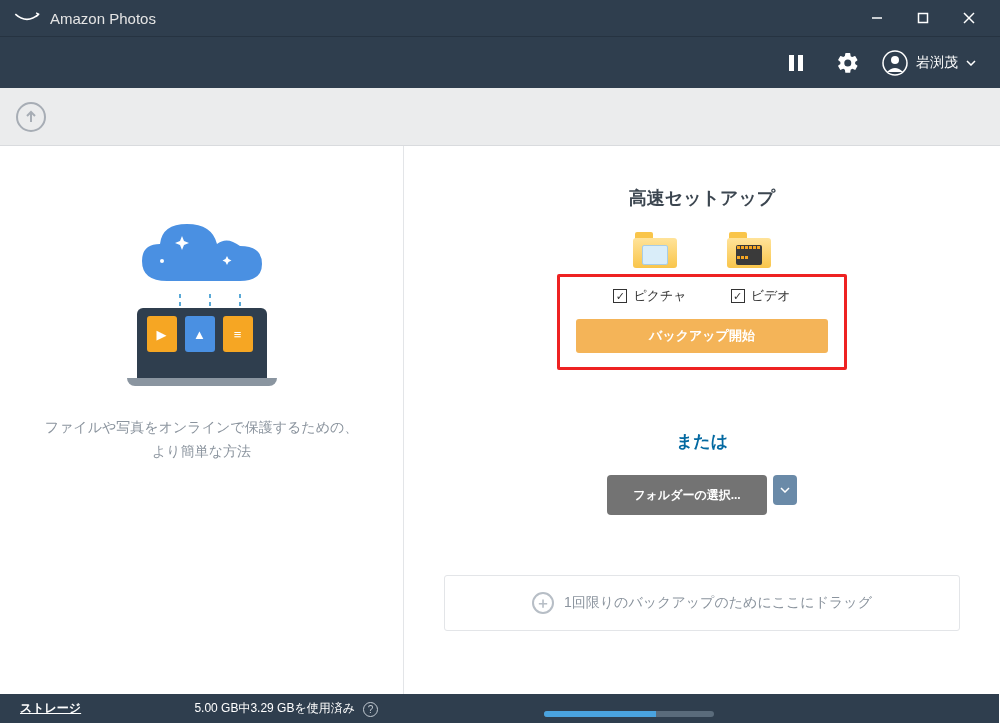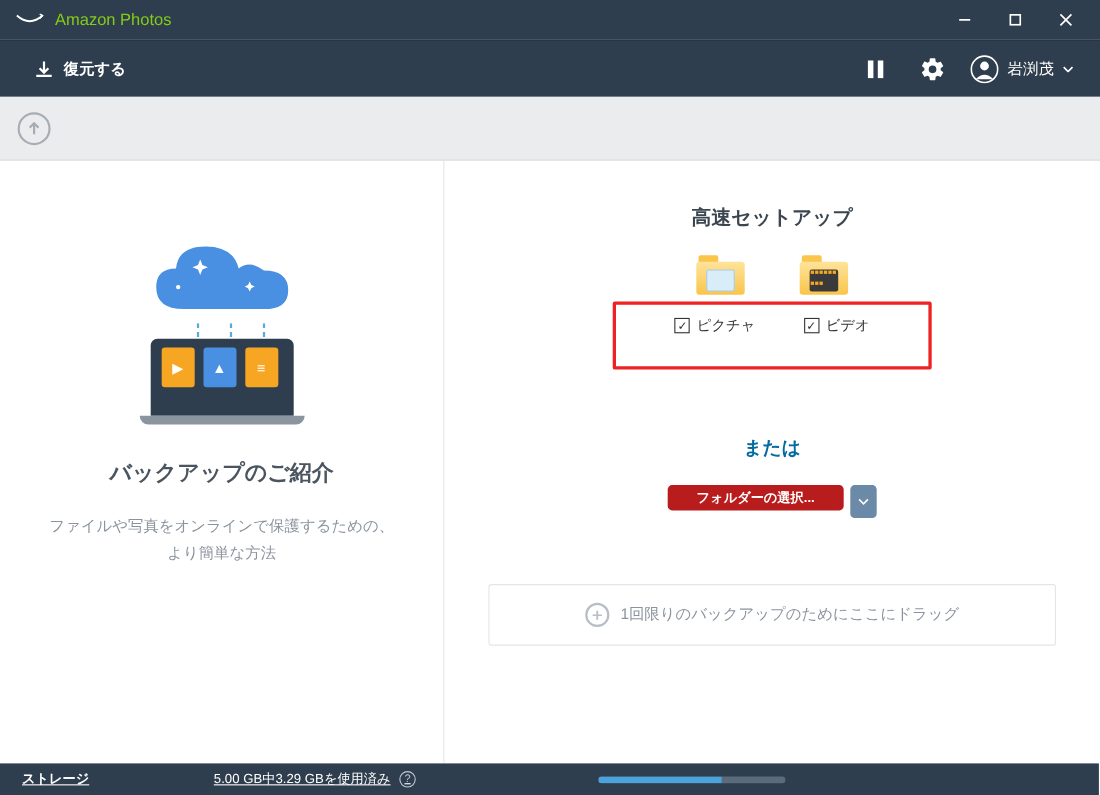--- a/index.html
+++ b/index.html
@@ -1,19 +1,19 @@
 <!DOCTYPE html>
 <html><head>
 <meta charset="utf-8">
 <style>
   * { box-sizing: border-box; margin: 0; padding: 0; font-family: "Meiryo", "Yu Gothic", sans-serif; }
   body { width: 1000px; height: 723px; background: #fff; overflow: hidden; }
 
   
-  .titlebar { height: 36px; background: #2f3e4e; display: flex; align-items: center; padding: 0 8px 0 14px; color: #84cc16; }
+  .titlebar { height: 36px; background: #2f3e4e; display: flex; align-items: center; padding: 0 8px 0 14px; color: #e5e5e5; }
   .logo-smile { width: 26px; height: 16px; margin-right: 10px; }
   .titlebar .title { font-size: 15px; font-weight: 400; flex: 1; }
   .win-controls { display: flex; align-items: center; gap: 0; }
   .win-btn { width: 46px; height: 36px; display: flex; align-items: center; justify-content: center; color: #fff; }
 
   
   .navbar { height: 52px; background: #2f3e4e; display: flex; align-items: center; padding: 0 24px; color: #fff; border-top: 1px solid #263341; }
   .nav-tab { display: flex; align-items: center; gap: 8px; padding: 0 6px; height: 52px; font-size: 14px; font-weight: 600; cursor: pointer; }
   .nav-tab.active { box-shadow: inset 0 -3px 0 #aeb6bf; }
   .nav-tab + .nav-tab { margin-left: 36px; }
@@ -55,33 +55,33 @@
   .ov-video i{width:3px;height:3px;background:#f6a623;}
 
   .highlight-box { border: 3px solid #e22; border-radius:2px; width: 290px; margin: 0 auto; padding: 10px 16px 14px; }
   .checks { display:flex; justify-content:center; gap:44px; margin-bottom:14px; font-size:13px; color:#333;}
   .check-item{display:flex;align-items:center;gap:6px;}
   .chk{width:14px;height:14px;border:1.5px solid #333;display:flex;align-items:center;justify-content:center;font-size:11px;}
   .start-btn{width:100%;height:34px;background:#f4b458;border:none;border-radius:3px;color:#fff;font-size:13px;font-weight:600;cursor:pointer;}
 
   .or-title{font-size:17px;font-weight:600;color:#0369a1;margin-top:60px;margin-bottom:22px;}
   .select-row{display:flex;justify-content:center;gap:6px;}
-  .sel-btn{height:23px;background:#b91c1c;color:#fff;border:none;border-radius:4px;padding:0 26px;font-size:12px;font-weight:600;cursor:pointer;}
+  .sel-btn{height:40px;background:#737373;color:#fff;border:none;border-radius:4px;padding:0 26px;font-size:12px;font-weight:600;cursor:pointer;}
   .sel-drop{width:24px;height:30px;background:#6a8aa8;border:none;border-radius:4px;color:#fff;cursor:pointer;display:flex;align-items:center;justify-content:center;}
 
   .dropzone{margin-top:60px;height:56px;border:1px solid #e3e5e8;border-radius:3px;display:flex;align-items:center;justify-content:center;gap:10px;color:#8b949e;font-size:14px;}
   .plus-circle{width:22px;height:22px;border:2px solid #b7bec6;border-radius:50%;display:flex;align-items:center;justify-content:center;color:#b7bec6;font-size:15px;font-weight:bold;}
 
   
   .footer{position:absolute;bottom:0;left:0;right:1px;height:29px;background:#2f3e4e;display:flex;align-items:center;padding:0 20px;color:#fff;font-size:12px;}
   .storage-link{text-decoration:underline;cursor:pointer;font-weight:600;}
   .prog{width:170px;height:6px;background:#5a6b7b;border-radius:3px;overflow:hidden;margin-right:auto;}
   .prog-fill{height:100%;background:#4aa3df;}
   .help-c{width:15px;height:15px;border:1.5px solid #c2cad2;border-radius:50%;display:flex;align-items:center;justify-content:center;margin-left:8px;color:#c2cad2;font-size:10px;margin-right:auto;}
-  .footer-inner{display:flex;align-items:center;width:70%;margin:0 auto;justify-content:center;text-decoration:underline;}
+  .footer-inner{display:flex;align-items:flex-end;width:70%;margin:0 auto;justify-content:center;}
 </style>
 </head>
 <body>
 
 <div class="titlebar">
   <svg class="logo-smile" viewBox="0 0 40 20">
       <path d="M2 4 Q20 20 38 4" stroke="#fff" stroke-width="2.5" fill="none"></path>
       <path d="M34 2 L38 4 L34 8" stroke="#fff" stroke-width="2" fill="none"></path>
     </svg>
   <span class="title">Amazon Photos</span>
@@ -99,26 +99,20 @@
     <div class="win-btn">
         <svg width="12" height="12">
           <line x1="1" y1="1" x2="11" y2="11" stroke="#fff" stroke-width="1.5"></line>
           <line x1="11" y1="1" x2="1" y2="11" stroke="#fff" stroke-width="1.5"></line>
         </svg>
       </div>
   </div>
 </div>
 
 <div class="navbar">
-  <div class="nav-tab">
-    <svg width="20" height="20">
-        <path d="M10 3 V12 M6 9 L10 13 L14 9 M3 16 H17" stroke="#fff" stroke-width="2" fill="none"></path>
-      </svg>
-    <span>復元する</span>
-  </div>
   <div class="nav-spacer"></div>
   <div class="nav-icon-btn">
     <svg width="18" height="20">
         <rect x="2" y="2" width="5" height="16" fill="#fff"></rect>
         <rect x="11" y="2" width="5" height="16" fill="#fff"></rect>
       </svg>
   </div>
   <div class="nav-icon-btn">
     <svg width="24" height="24" viewBox="0 0 24 24">
         <path fill="#fff" d="M19.14,12.94a7,7,0,0,0,.05-.94,7,7,0,0,0-.05-.94l2.11-1.65a.5.5,0,0,0,.12-.64l-2-3.46a.5.5,0,0,0-.61-.22l-2.49,1a7,7,0,0,0-1.62-.94l-.38-2.65A.5.5,0,0,0,13.78,2H9.78a.5.5,0,0,0-.49.42L8.91,5.07a7,7,0,0,0-1.62.94l-2.49-1a.5.5,0,0,0-.61.22l-2,3.46a.5.5,0,0,0,.12.64L4.42,11a7,7,0,0,0-.05.94,7,7,0,0,0,.05.94L2.31,14.53a.5.5,0,0,0-.12.64l2,3.46a.5.5,0,0,0,.61.22l2.49-1a7,7,0,0,0,1.62.94l.38,2.65a.5.5,0,0,0,.49.42h4a.5.5,0,0,0,.49-.42l.38-2.65a7,7,0,0,0,1.62-.94l2.49,1a.5.5,0,0,0,.61-.22l2-3.46a.5.5,0,0,0-.12-.64ZM11.78,15.5A3.5,3.5,0,1,1,15.28,12,3.5,3.5,0,0,1,11.78,15.5Z"></path>
@@ -162,21 +156,20 @@
         <div class="small-file sf3">≡</div>
       <div class="laptop">
         <div class="lap-screen">
             <div class="doc d1">▶</div>
             <div class="doc d2">▲</div>
             <div class="doc d3">≡</div>
           </div>
         <div class="lap-base"></div>
       </div>
     </div>
-    <div class="intro-title">バックアップのご紹介</div>
     <div class="intro-desc">
       <span>ファイルや写真をオンラインで保護するための、</span><br>
       <span>より簡単な方法</span>
     </div>
   </div>
 
   <div class="right-panel">
     <div class="setup-title">高速セットアップ</div>
     <div class="folders">
       <div class="folder-ic">
@@ -204,20 +197,21 @@
       <div class="checks">
         <label class="check-item">
             <span class="chk">✓</span>
             <span>ピクチャ</span>
           </label>
         <label class="check-item">
             <span class="chk">✓</span>
             <span>ビデオ</span>
           </label>
       </div>
+      <button class="start-btn">バックアップ開始</button>
     </div>
 
     <div class="or-title">または</div>
     <div class="select-row">
       <button class="sel-btn">フォルダーの選択...</button>
       <button class="sel-drop">
           <svg width="10" height="6">
             <path d="M1 1 L5 5 L9 1" stroke="#fff" stroke-width="1.5" fill="none"></path>
           </svg>
         </button>

